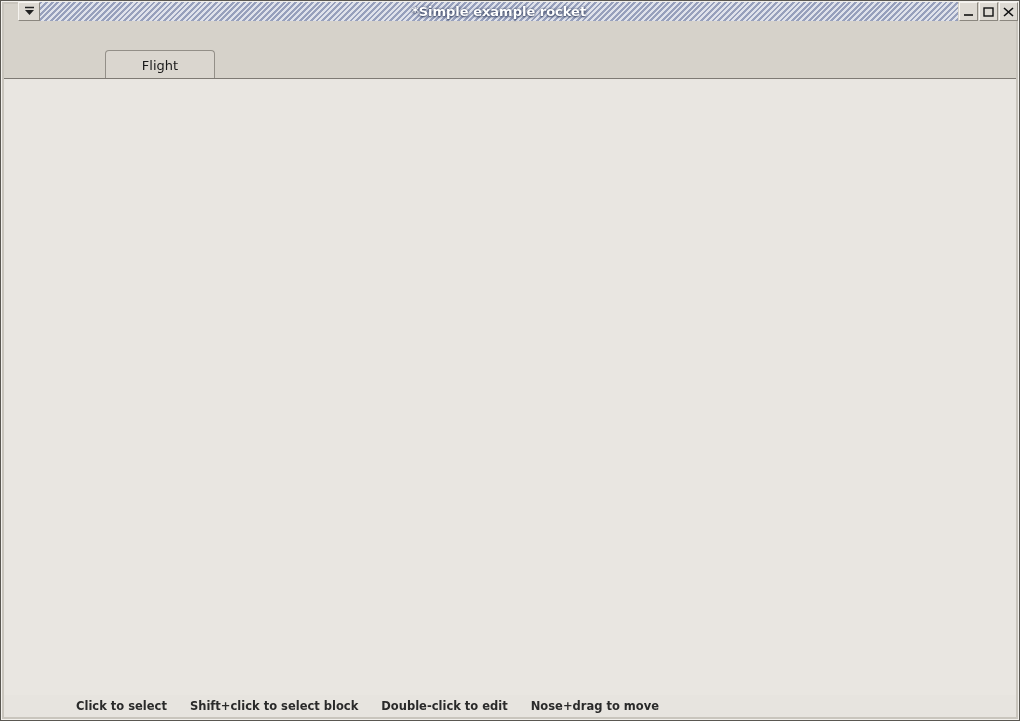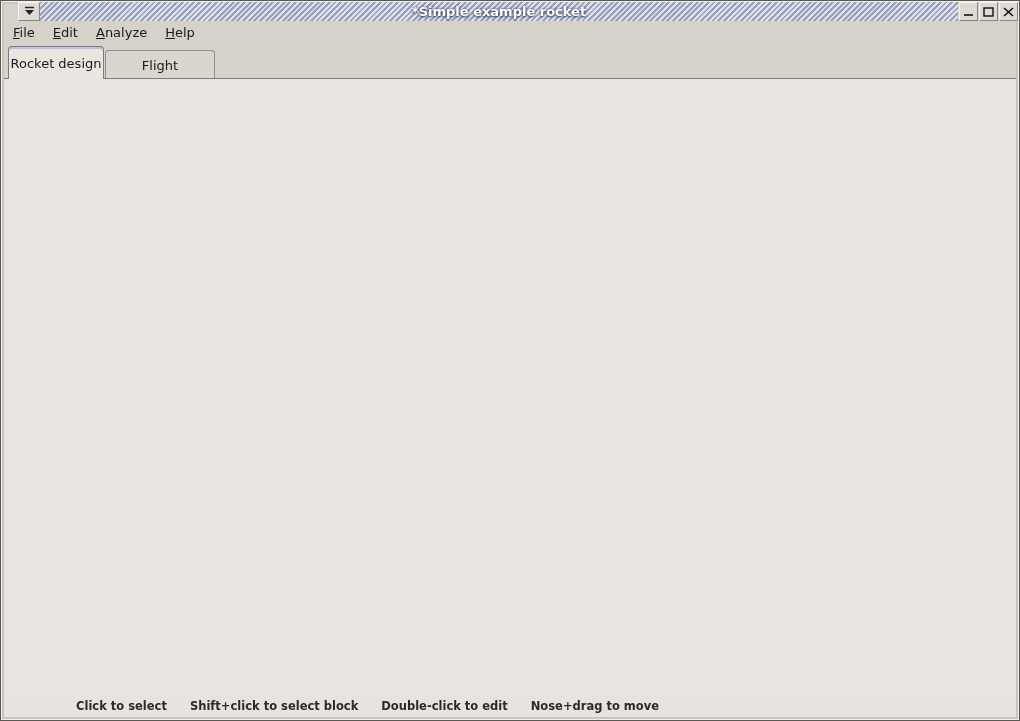--- a/index.html
+++ b/index.html
@@ -118,28 +118,21 @@
           </svg>
       </div>
       <div class="win-btn">
         <svg width="11" height="10">
             <path d="M1,1 L10,9 M10,1 L1,9" stroke="#111" stroke-width="1.6"></path>
           </svg>
       </div>
     </div>
   </div>
 
-  <div class="menubar">
-    <span class="menu-item"><u>F</u>ile</span>
-    <span class="menu-item"><u>E</u>dit</span>
-    <span class="menu-item"><u>A</u>nalyze</span>
-    <span class="menu-item"><u>H</u>elp</span>
-  </div>
-
-  <div class="tab active" style="left:8px;top:46px;width:96px;height:33px;line-height:33px;">Rocket design</div>
+
   <div class="tab" style="left:105px;top:50px;width:110px;height:29px;line-height:29px;">Flight simulations</div>
 
   <div class="tab-content"></div>
 
   <div class="tree-panel">
     <svg width="245" height="209" style="position:absolute;left:0;top:0;">
       <g stroke="#8a8a8a" stroke-width="1" fill="none">
         <line x1="24" y1="28.5" x2="28" y2="28.5"></line>
         <line x1="19.5" y1="33" x2="19.5" y2="62"></line>
         <line x1="19.5" y1="45.5" x2="50" y2="45.5"></line>

